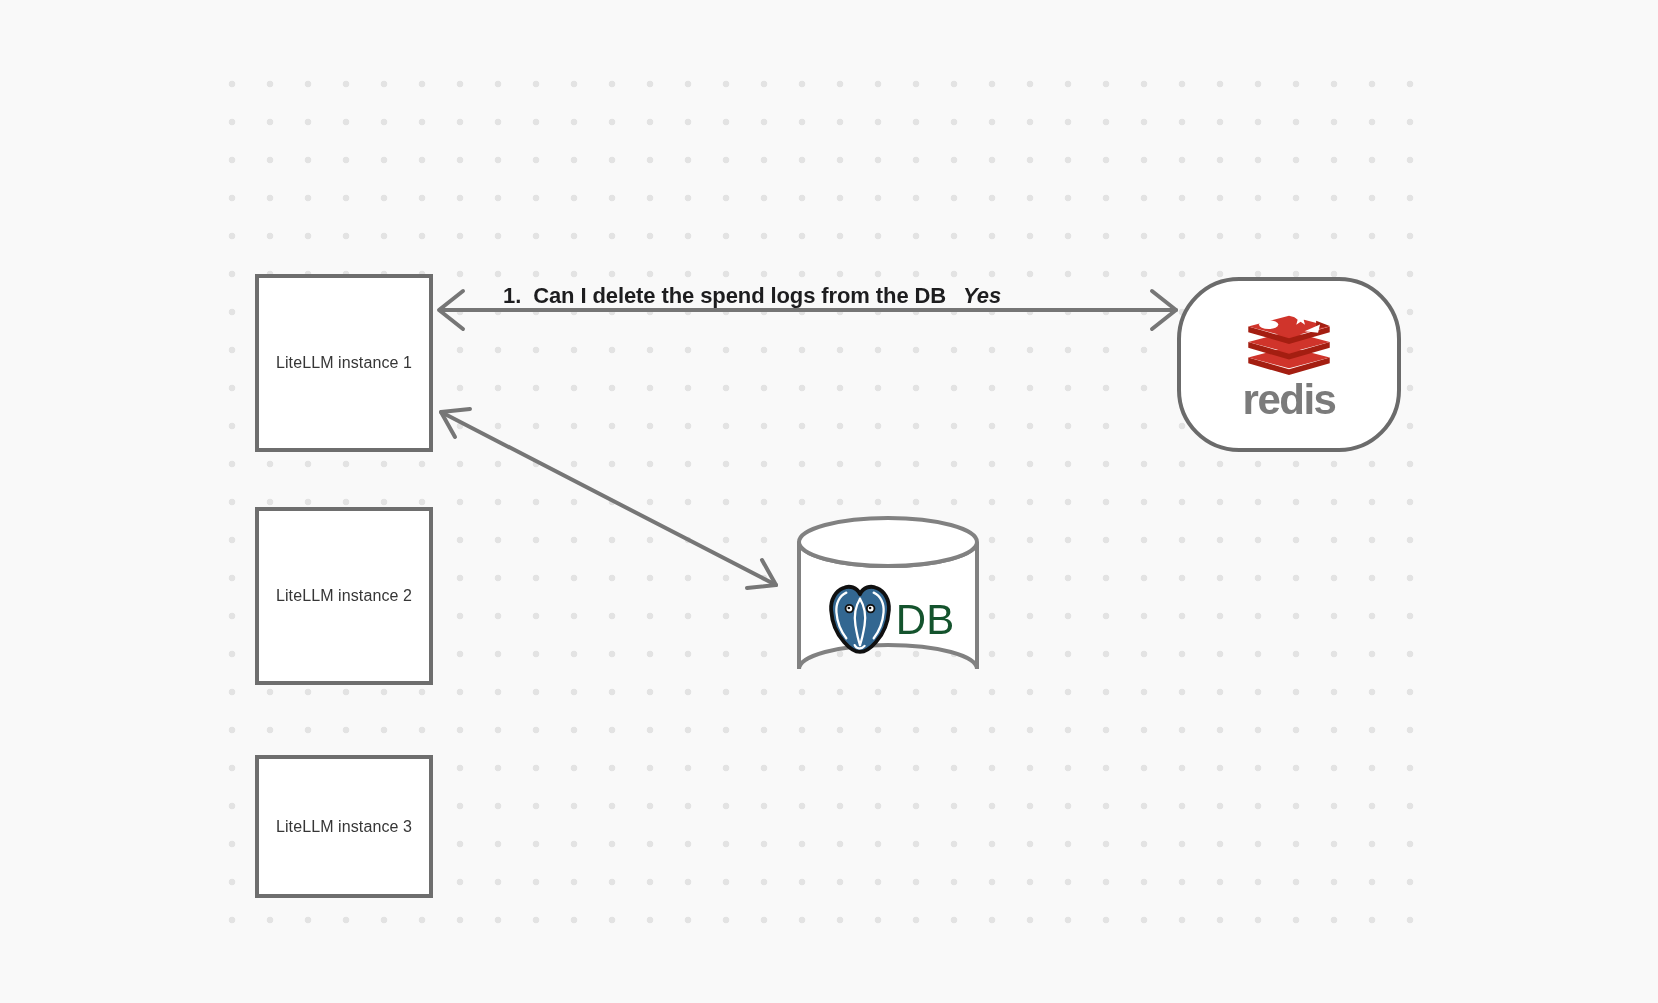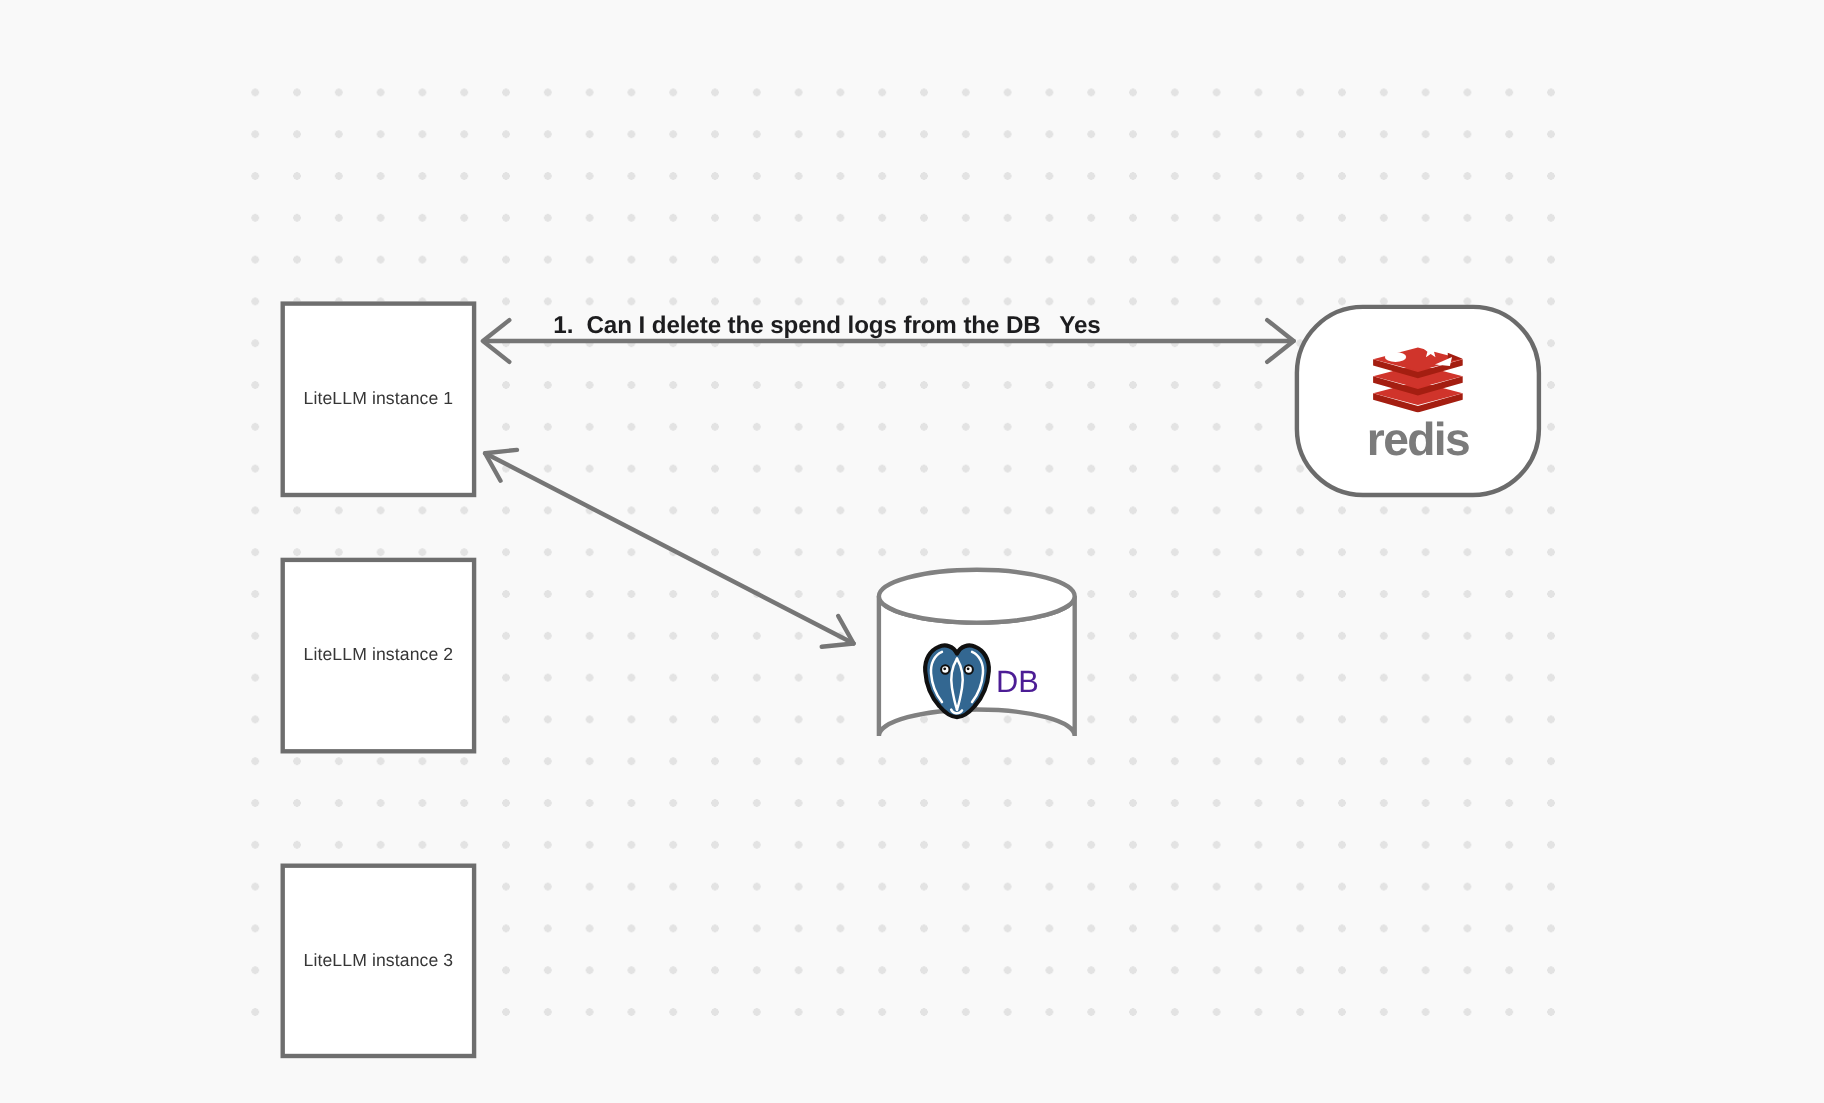--- a/index.html
+++ b/index.html
@@ -38,21 +38,21 @@
     align-items: center;
     justify-content: center;
   }
   .node-box .node-label {
     font-size: 16px;
     color: #363636;
     letter-spacing: 0.1px;
   }
   #instance-1 { top: 274px; }
   #instance-2 { top: 507px; }
-  #instance-3 { top: 785px; height: 177px; }
+  #instance-3 { top: 755px; height: 143px; }
 
   #redis-node {
     position: absolute;
     left: 1177px;
     top: 277px;
     width: 224px;
     height: 175px;
     background: #ffffff;
     border: 4px solid #6b6b6b;
     border-radius: 62px;
@@ -82,44 +82,44 @@
   .edge-label {
     position: absolute;
     white-space: pre;
     font-weight: 700;
     font-size: 22px;
     color: #1d1d1f;
     letter-spacing: -0.1px;
     line-height: 24px;
   }
   #edge1-label    { left: 503px; top: 284px; text-align: center; }
-  #edge1-response { left: 963px; top: 284px; }
+  #edge1-response { left: 963px; top: 284px; font-style: italic; }
   #edge2-label    { left: 576px; top: 458px; }
 
   #db-node {
     position: absolute;
     left: 793px;
     top: 512px;
     width: 190px;
     height: 188px;
   }
   .db-content {
     position: absolute;
     left: 6px;
     top: 48px;
     width: 178px;
     height: 120px;
     display: flex;
     align-items: center;
     justify-content: center;
   }
   .db-label {
-    font-size: 28px;
+    font-size: 42px;
     font-weight: 400;
-    color: #4c1d95;
+    color: #14532d;
     line-height: 1;
     margin-left: -2px;
   }
 </style>
 </head>
 <body>
 
 <div id="canvas">
 
   <div class="dots"></div>

